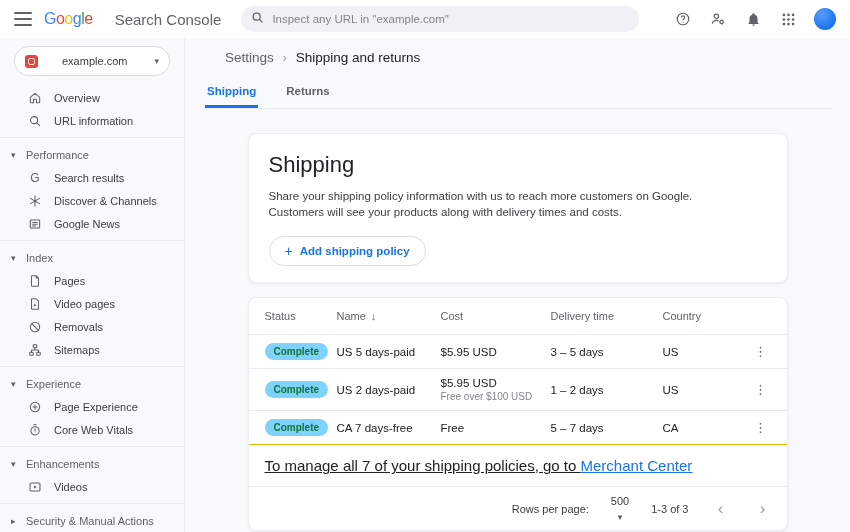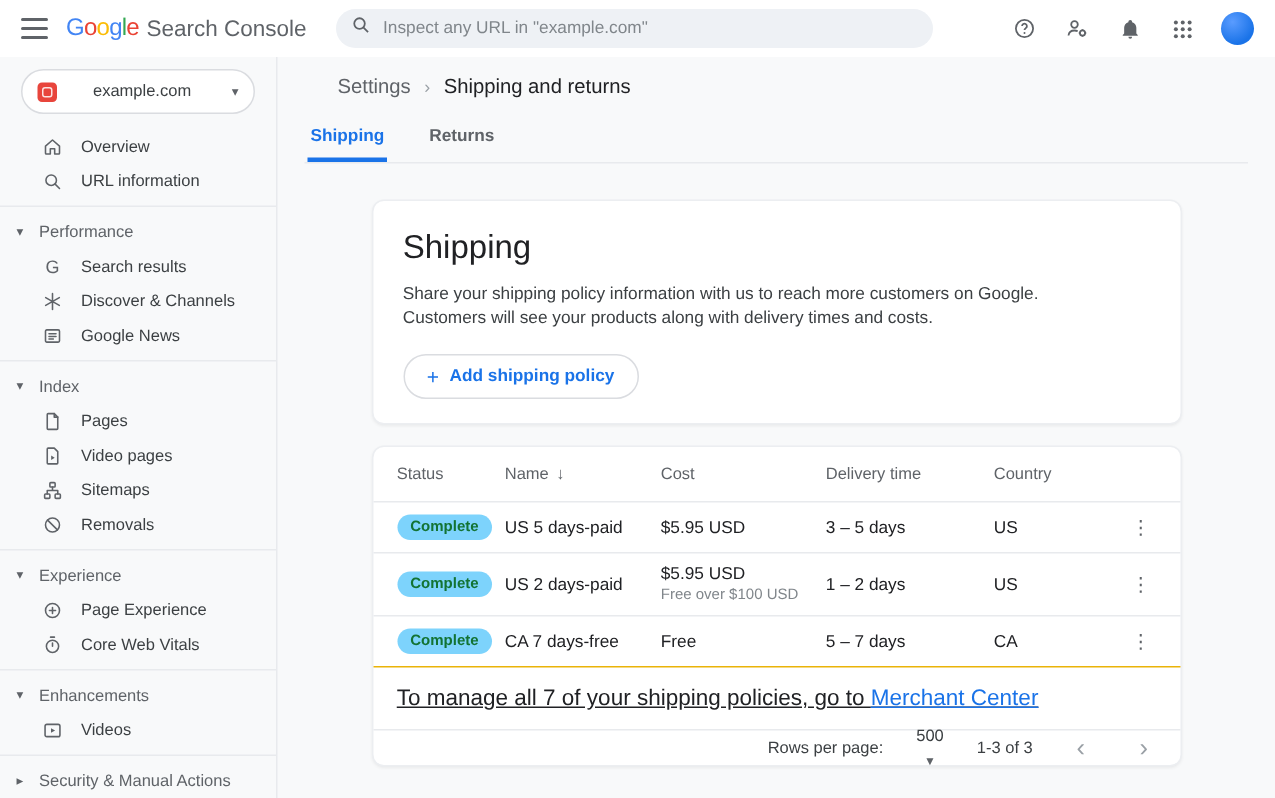--- a/index.html
+++ b/index.html
@@ -3,21 +3,21 @@
 <meta charset="utf-8">
 <style>
   * { margin:0; padding:0; box-sizing:border-box; }
   html,body { width:850px; height:532px; overflow:hidden; }
   body { font-family:"Liberation Sans","DejaVu Sans",sans-serif; background:#f8f9fa; color:#202124; }
 
   
   .topbar { height:38px; background:#fff; display:flex; align-items:center; padding:0 14px; gap:12px; }
   .hamburger { width:18px; height:14px; display:flex; flex-direction:column; justify-content:space-between; cursor:pointer; }
   .hamburger span { height:2px; background:#5f6368; border-radius:1px; }
-  .logo { display:flex; align-items:center; gap:5px; white-space:nowrap; }
+  .logo { display:flex; align-items:center; gap:22px; white-space:nowrap; }
   .logo .gword { font-size:16px; font-weight:500; letter-spacing:-.5px; }
   .logo .rest { font-size:15px; color:#5f6368; }
   .searchbox { margin-left:8px; width:398px; height:26px; background:#eef1f5; border-radius:13px; display:flex; align-items:center; padding:0 10px; gap:8px; }
   .searchbox input { border:none; outline:none; background:transparent; font-size:11.5px; color:#3c4043; width:100%; font-family:inherit; }
   .searchbox input::placeholder { color:#80868b; }
   .top-icons { margin-left:auto; display:flex; align-items:center; gap:17px; }
   .tool-icon { width:18px; height:18px; display:flex; align-items:center; justify-content:center; cursor:pointer; }
   .avatar { width:22px; height:22px; border-radius:50%; background:radial-gradient(circle at 35% 30%, #5a9cff, #1a73e8 70%); cursor:pointer; }
 
   
@@ -66,21 +66,21 @@
   .trow { display:grid; grid-template-columns:72px 104px 110px 112px 1fr 20px; align-items:center; padding:0 16px; }
   .thead { height:36px; font-size:11px; color:#5f6368; }
   .th { display:flex; align-items:center; gap:5px; }
   .sort-arrow { font-size:11px; color:#5f6368; }
   .tbody-row { border-top:1px solid #e8eaed; min-height:34px; padding-top:8px; padding-bottom:8px; font-size:11.5px; color:#202124; }
   .badge { display:inline-block; background:#7dd3fc; color:#137333; font-size:10px; font-weight:700; padding:3px 9px; border-radius:10px; }
   .cost-note { font-size:10px; color:#80868b; margin-top:2px; }
   .kebab { color:#5f6368; font-size:13px; text-align:center; cursor:pointer; }
   .table-footer { border-top:1px solid #eab308; padding:12px 16px; font-size:15px; color:#202124;text-decoration:underline; }
   .table-footer a { color:#1a73e8; text-decoration:underline; cursor:pointer; }
-  .pagination { border-top:1px solid #e8eaed; height:24px; display:flex; align-items:center; justify-content:flex-end; gap:22px; padding:0 14px; font-size:11px; color:#3c4043; }
+  .pagination { border-top:1px solid #e8eaed; height:44px; display:flex; align-items:center; justify-content:flex-end; gap:22px; padding:0 14px; font-size:11px; color:#3c4043; }
   .rpp-select { display:flex; align-items:center; gap:6px; cursor:pointer;flex-direction:column; }
   .rpp-caret { font-size:8px; color:#5f6368; }
   .pg-chevron { font-size:17px; color:#9aa0a6; width:20px; text-align:center; cursor:pointer; line-height:1; }
 </style>
 </head>
 <body>
 
 <div class="topbar">
   <div class="hamburger">
       <span></span>
@@ -211,36 +211,36 @@
             <svg width="14" height="14" viewBox="0 0 24 24" fill="none" stroke="#5f6368" stroke-width="1.8" stroke-linecap="round" stroke-linejoin="round">
               <path d="M7 3h7l4 4v13a1 1 0 0 1-1 1H7a1 1 0 0 1-1-1V4a1 1 0 0 1 1-1z"></path>
               <path d="M10.5 11.5 14.5 14l-4 2.5z" fill="#5f6368" stroke="none"></path>
             </svg>
           </span>
           <span class="nav-label">Video pages</span>
         </div>
         <div class="nav-item">
           <span class="nav-icon">
             <svg width="14" height="14" viewBox="0 0 24 24" fill="none" stroke="#5f6368" stroke-width="1.8" stroke-linecap="round" stroke-linejoin="round">
+              <circle cx="12" cy="12" r="8"></circle>
+              <path d="M6.4 6.4l11.2 11.2"></path>
+            </svg>
+          </span>
+          <span class="nav-label">Removals</span>
+        </div>
+        <div class="nav-item">
+          <span class="nav-icon">
+            <svg width="14" height="14" viewBox="0 0 24 24" fill="none" stroke="#5f6368" stroke-width="1.8" stroke-linecap="round" stroke-linejoin="round">
               <rect x="9" y="3" width="6" height="5" rx="1"></rect>
               <rect x="3" y="16" width="6" height="5" rx="1"></rect>
               <rect x="15" y="16" width="6" height="5" rx="1"></rect>
               <path d="M12 8v4m0 0H6v4m6-8v4h6v4"></path>
             </svg>
           </span>
           <span class="nav-label">Sitemaps</span>
-        </div>
-        <div class="nav-item">
-          <span class="nav-icon">
-            <svg width="14" height="14" viewBox="0 0 24 24" fill="none" stroke="#5f6368" stroke-width="1.8" stroke-linecap="round" stroke-linejoin="round">
-              <circle cx="12" cy="12" r="8"></circle>
-              <path d="M6.4 6.4l11.2 11.2"></path>
-            </svg>
-          </span>
-          <span class="nav-label">Removals</span>
         </div>
         <div class="nav-divider"></div>
         <div class="nav-section">
           <span class="caret">▾</span>
           <span class="nav-label">Experience</span>
         </div>
         <div class="nav-item">
           <span class="nav-icon">
             <svg width="14" height="14" viewBox="0 0 24 24" fill="none" stroke="#5f6368" stroke-width="1.8" stroke-linecap="round" stroke-linejoin="round">
               <circle cx="12" cy="12" r="8"></circle>

